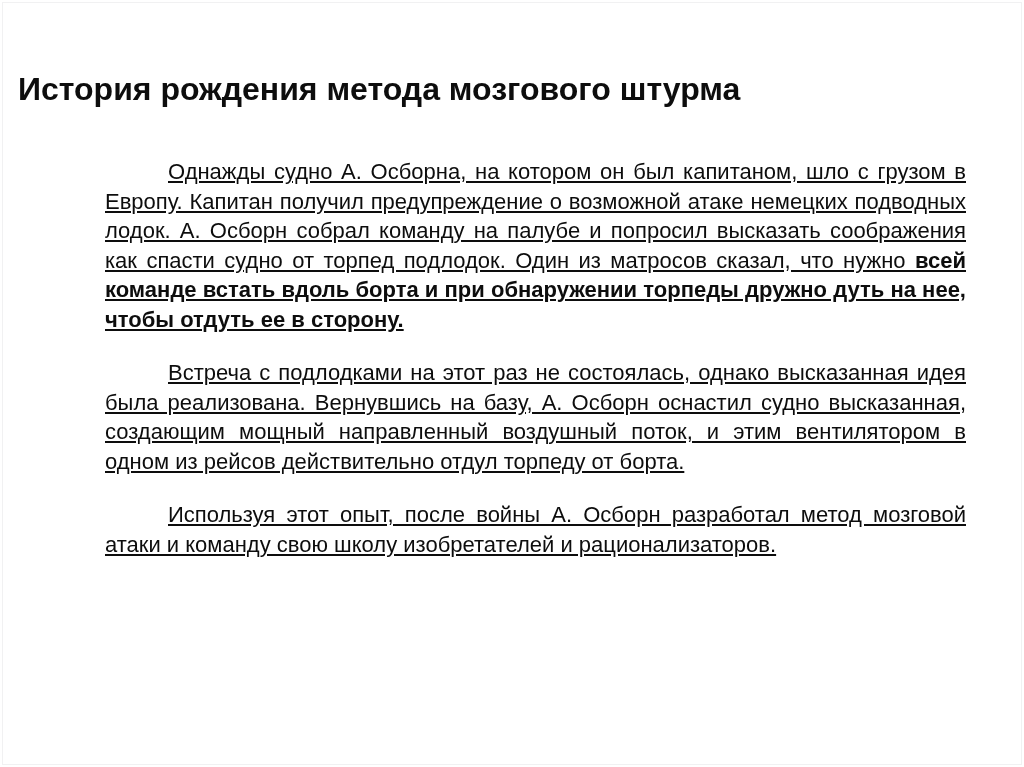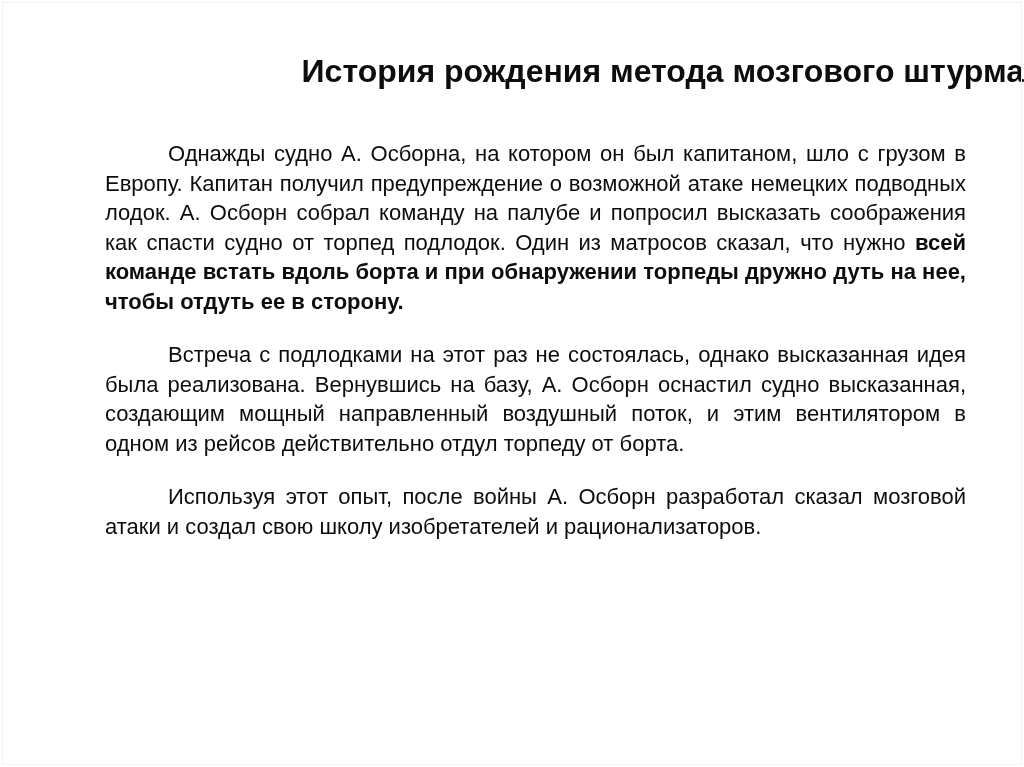--- a/index.html
+++ b/index.html
@@ -20,39 +20,40 @@
   .slide-frame {
     position: absolute;
     left: 2px;
     top: 2px;
     right: 2px;
     bottom: 2px;
     border: 1px solid #f1f1f2;
     pointer-events: none;
   }
   .slide-title {
-    margin: 0;
+    margin: 18px;
     padding-top: 52px;
-    text-align: right;
+    text-align: left;
     font-size: 32px;
     font-weight: bold;
     line-height: 38px;
     letter-spacing: 0px;
   }
   .slide-body {
     margin-top: 49px;
     margin-left: 105px;
     margin-right: 58px;
     font-size: 22px;
     line-height: 29.5px;
     text-align: justify;
   }
   .slide-body p {
     margin: 12px 0 24px 0;
     text-indent: 63px;
+    text-decoration: underline;
   }
   .slide-body p:last-child {
     margin-bottom: 0;
   }
   .slide-body b {
     font-weight: bold;
   }
 </style>
 </head>
 <body>
@@ -60,15 +61,15 @@
 <div class="slide">
   <div class="slide-frame"></div>
 
   <h1 class="slide-title">История рождения метода мозгового штурма</h1>
 
   <div class="slide-body">
     <p><span>Однажды судно А. Осборна, на котором он был капитаном, шло с грузом в Европу. Капитан получил предупреждение о возможной атаке немецких подводных лодок. А. Осборн собрал команду на палубе и попросил высказать соображения как спасти судно от торпед подлодок. Один из матросов сказал, что нужно </span><b>всей команде встать вдоль борта и при обнаружении торпеды дружно дуть на нее, чтобы отдуть ее в сторону.</b></p>
 
     <p><span>Встреча с подлодками на этот раз не состоялась, однако высказанная идея была реализована. Вернувшись на базу, А. Осборн оснастил судно высказанная, создающим мощный направленный воздушный поток, и этим вентилятором в одном из рейсов действительно отдул торпеду от борта.</span><b></b></p>
 
-    <p><span>Используя этот опыт, после войны А. Осборн разработал сказал мозговой атаки и создал свою школу изобретателей и рационализаторов.</span><b></b></p>
+    <p><span>Используя этот опыт, после войны А. Осборн разработал метод мозговой атаки и команду свою школу изобретателей и рационализаторов.</span><b></b></p>
   </div>
 </div>
 
 </body></html>

